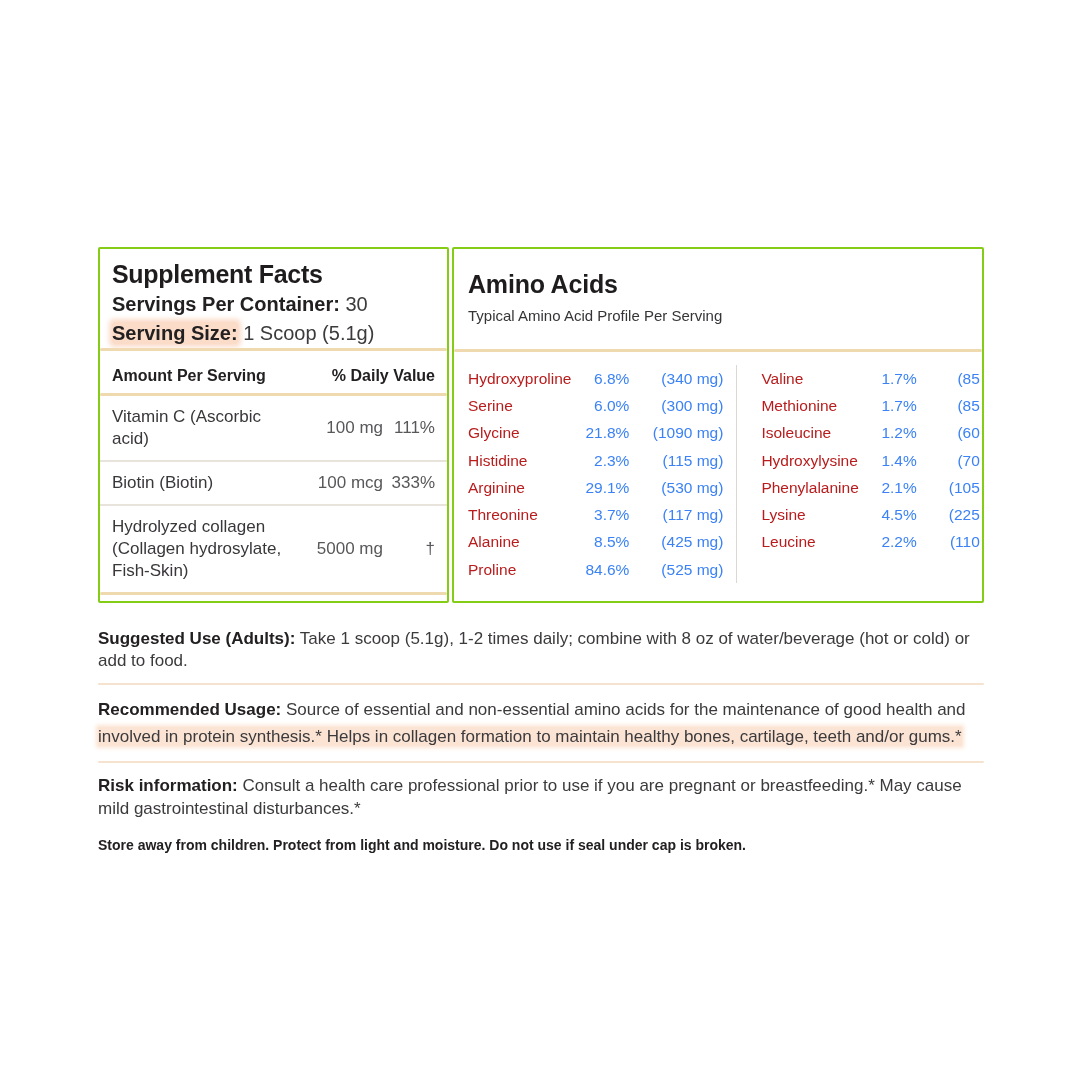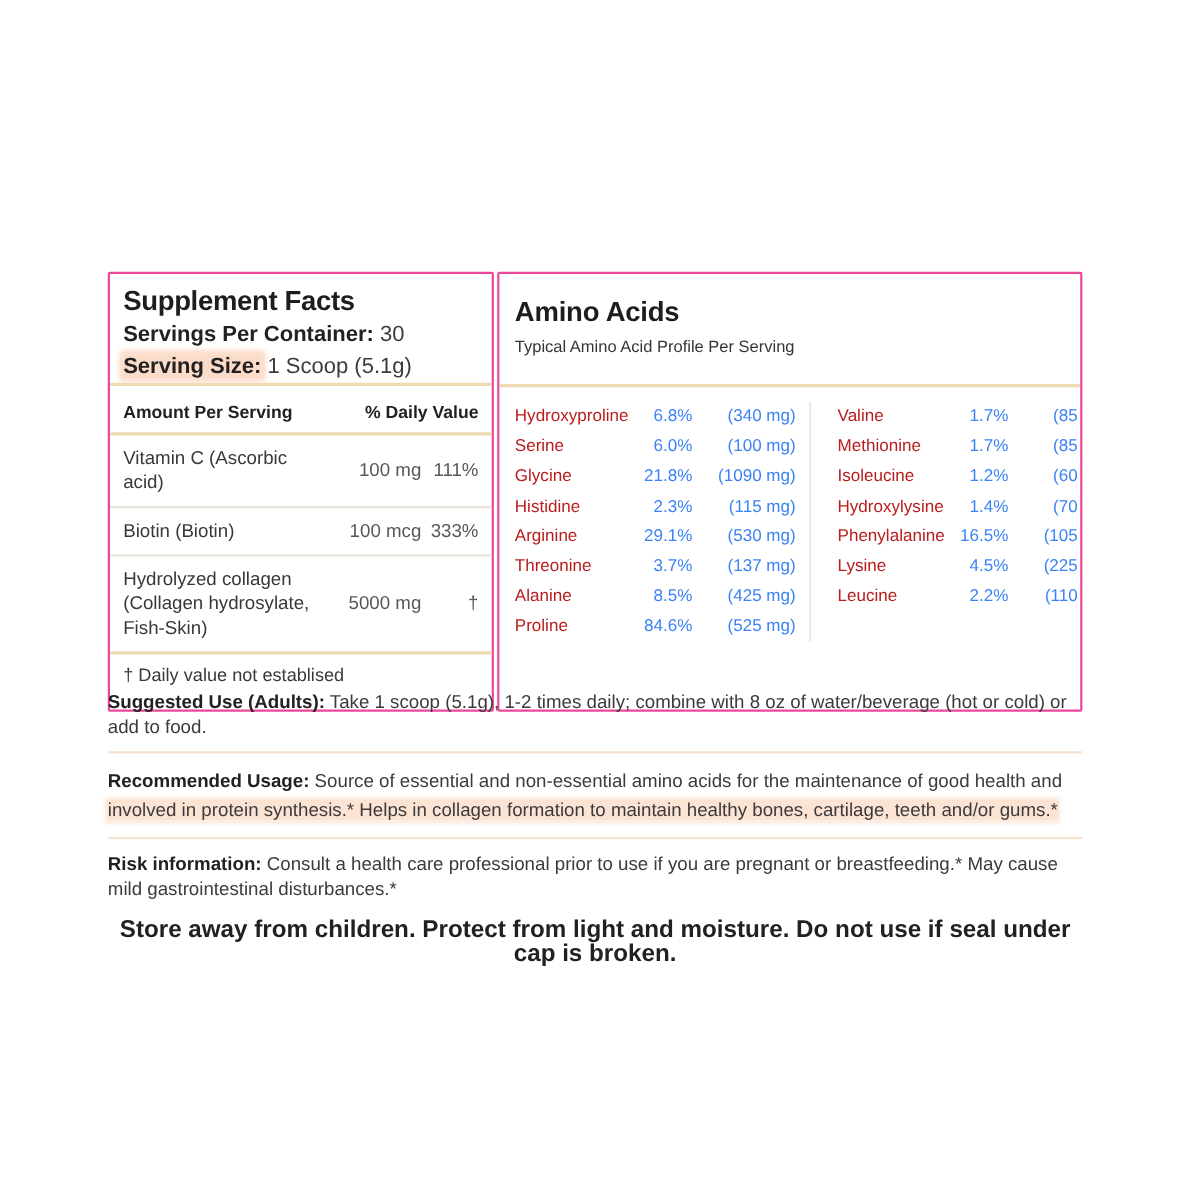--- a/index.html
+++ b/index.html
@@ -1,21 +1,21 @@
 <!DOCTYPE html>
 <html><head>
 <meta charset="utf-8">
 <style>
   * { margin:0; padding:0; box-sizing:border-box; }
   html,body { width:1080px; height:1080px; background:#ffffff;
     font-family:"Liberation Sans","DejaVu Sans",sans-serif; color:#2e2c2e; }
   .canvas { position:relative; width:1080px; height:1080px; background:#fff; overflow:hidden; }
 
-  .panel { position:absolute; top:247px; height:400px; background:#fff;
-    border:2px solid #ec4899; border-radius:2px; overflow:hidden; }
+  .panel { position:absolute; top:247px; height:356px; background:#fff;
+    border:2px solid #84cc16; border-radius:2px; overflow:hidden; }
   .panel-left  { left:98px;  width:351px; padding:10px 12px 0; }
   .panel-right { left:452px; width:532px; padding:20px 14px 0; }
 
   .rule-tan  { height:3px; background:#eedaae; margin:0 -14px; border-radius:2px; }
   .panel-left .rule-tan { margin:0 -12px; }
   .rule-gray { height:2px; background:#e8e4db; margin:0 -12px; }
 
   
   .sf-title { font-size:25px; font-weight:bold; color:#1f1c1d; letter-spacing:-0.3px; line-height:31px; }
   .sf-line  { font-size:20px; line-height:29px; color:#3c3a3c; }
@@ -41,21 +41,21 @@
   .a-name { color:#b91c1c; }
   .a-pct, .a-mg { text-align:right; color:#3b82f6; }
 
   
   .sections { position:absolute; left:98px; top:628px; width:886px; }
   .para { font-size:17px; color:#3c3a3c; }
   .para .b { font-weight:bold; color:#232021; }
   .p1 { line-height:22px; }
   .p2 { line-height:27px; }
   .p3 { line-height:23px; margin-top:1px; }
-  .p4 { margin-top:14px; font-weight:bold; color:#232021; font-size:22px; line-height:22px;text-align:center; }
+  .p4 { margin-top:14px; font-weight:bold; color:#232021; font-size:14px; line-height:22px; }
   .sec-rule { height:2px; background:#f6e3cf; margin:11px 0; border-radius:1px; }
   .hl2 { background:#fbe4d4; box-shadow:0 0 4px 2px #fbe4d4; -webkit-box-decoration-break:clone; box-decoration-break:clone; }
 </style>
 </head>
 <body>
 
 <div class="canvas">
 
   <div class="panel panel-left">
     <div class="sf-title">Supplement Facts</div>
@@ -108,41 +108,41 @@
     <div class="aa-cols">
       <div class="aa-col-left">
         <div class="a-row">
           <span class="a-name">Hydroxyproline</span>
           <span class="a-pct">6.8%</span>
           <span class="a-mg">(340 mg)</span>
         </div>
         <div class="a-row">
           <span class="a-name">Serine</span>
           <span class="a-pct">6.0%</span>
-          <span class="a-mg">(100 mg)</span>
+          <span class="a-mg">(300 mg)</span>
         </div>
         <div class="a-row">
           <span class="a-name">Glycine</span>
           <span class="a-pct">21.8%</span>
           <span class="a-mg">(1090 mg)</span>
         </div>
         <div class="a-row">
           <span class="a-name">Histidine</span>
           <span class="a-pct">2.3%</span>
           <span class="a-mg">(115 mg)</span>
         </div>
         <div class="a-row">
           <span class="a-name">Arginine</span>
           <span class="a-pct">29.1%</span>
           <span class="a-mg">(530 mg)</span>
         </div>
         <div class="a-row">
           <span class="a-name">Threonine</span>
           <span class="a-pct">3.7%</span>
-          <span class="a-mg">(137 mg)</span>
+          <span class="a-mg">(117 mg)</span>
         </div>
         <div class="a-row">
           <span class="a-name">Alanine</span>
           <span class="a-pct">8.5%</span>
           <span class="a-mg">(425 mg)</span>
         </div>
         <div class="a-row">
           <span class="a-name">Proline</span>
           <span class="a-pct">84.6%</span>
           <span class="a-mg">(525 mg)</span>
@@ -165,21 +165,21 @@
           <span class="a-pct">1.2%</span>
           <span class="a-mg">(60 mg)</span>
         </div>
         <div class="a-row">
           <span class="a-name">Hydroxylysine</span>
           <span class="a-pct">1.4%</span>
           <span class="a-mg">(70 mg)</span>
         </div>
         <div class="a-row">
           <span class="a-name">Phenylalanine</span>
-          <span class="a-pct">16.5%</span>
+          <span class="a-pct">2.1%</span>
           <span class="a-mg">(105 mg)</span>
         </div>
         <div class="a-row">
           <span class="a-name">Lysine</span>
           <span class="a-pct">4.5%</span>
           <span class="a-mg">(225 mg)</span>
         </div>
         <div class="a-row">
           <span class="a-name">Leucine</span>
           <span class="a-pct">2.2%</span>

